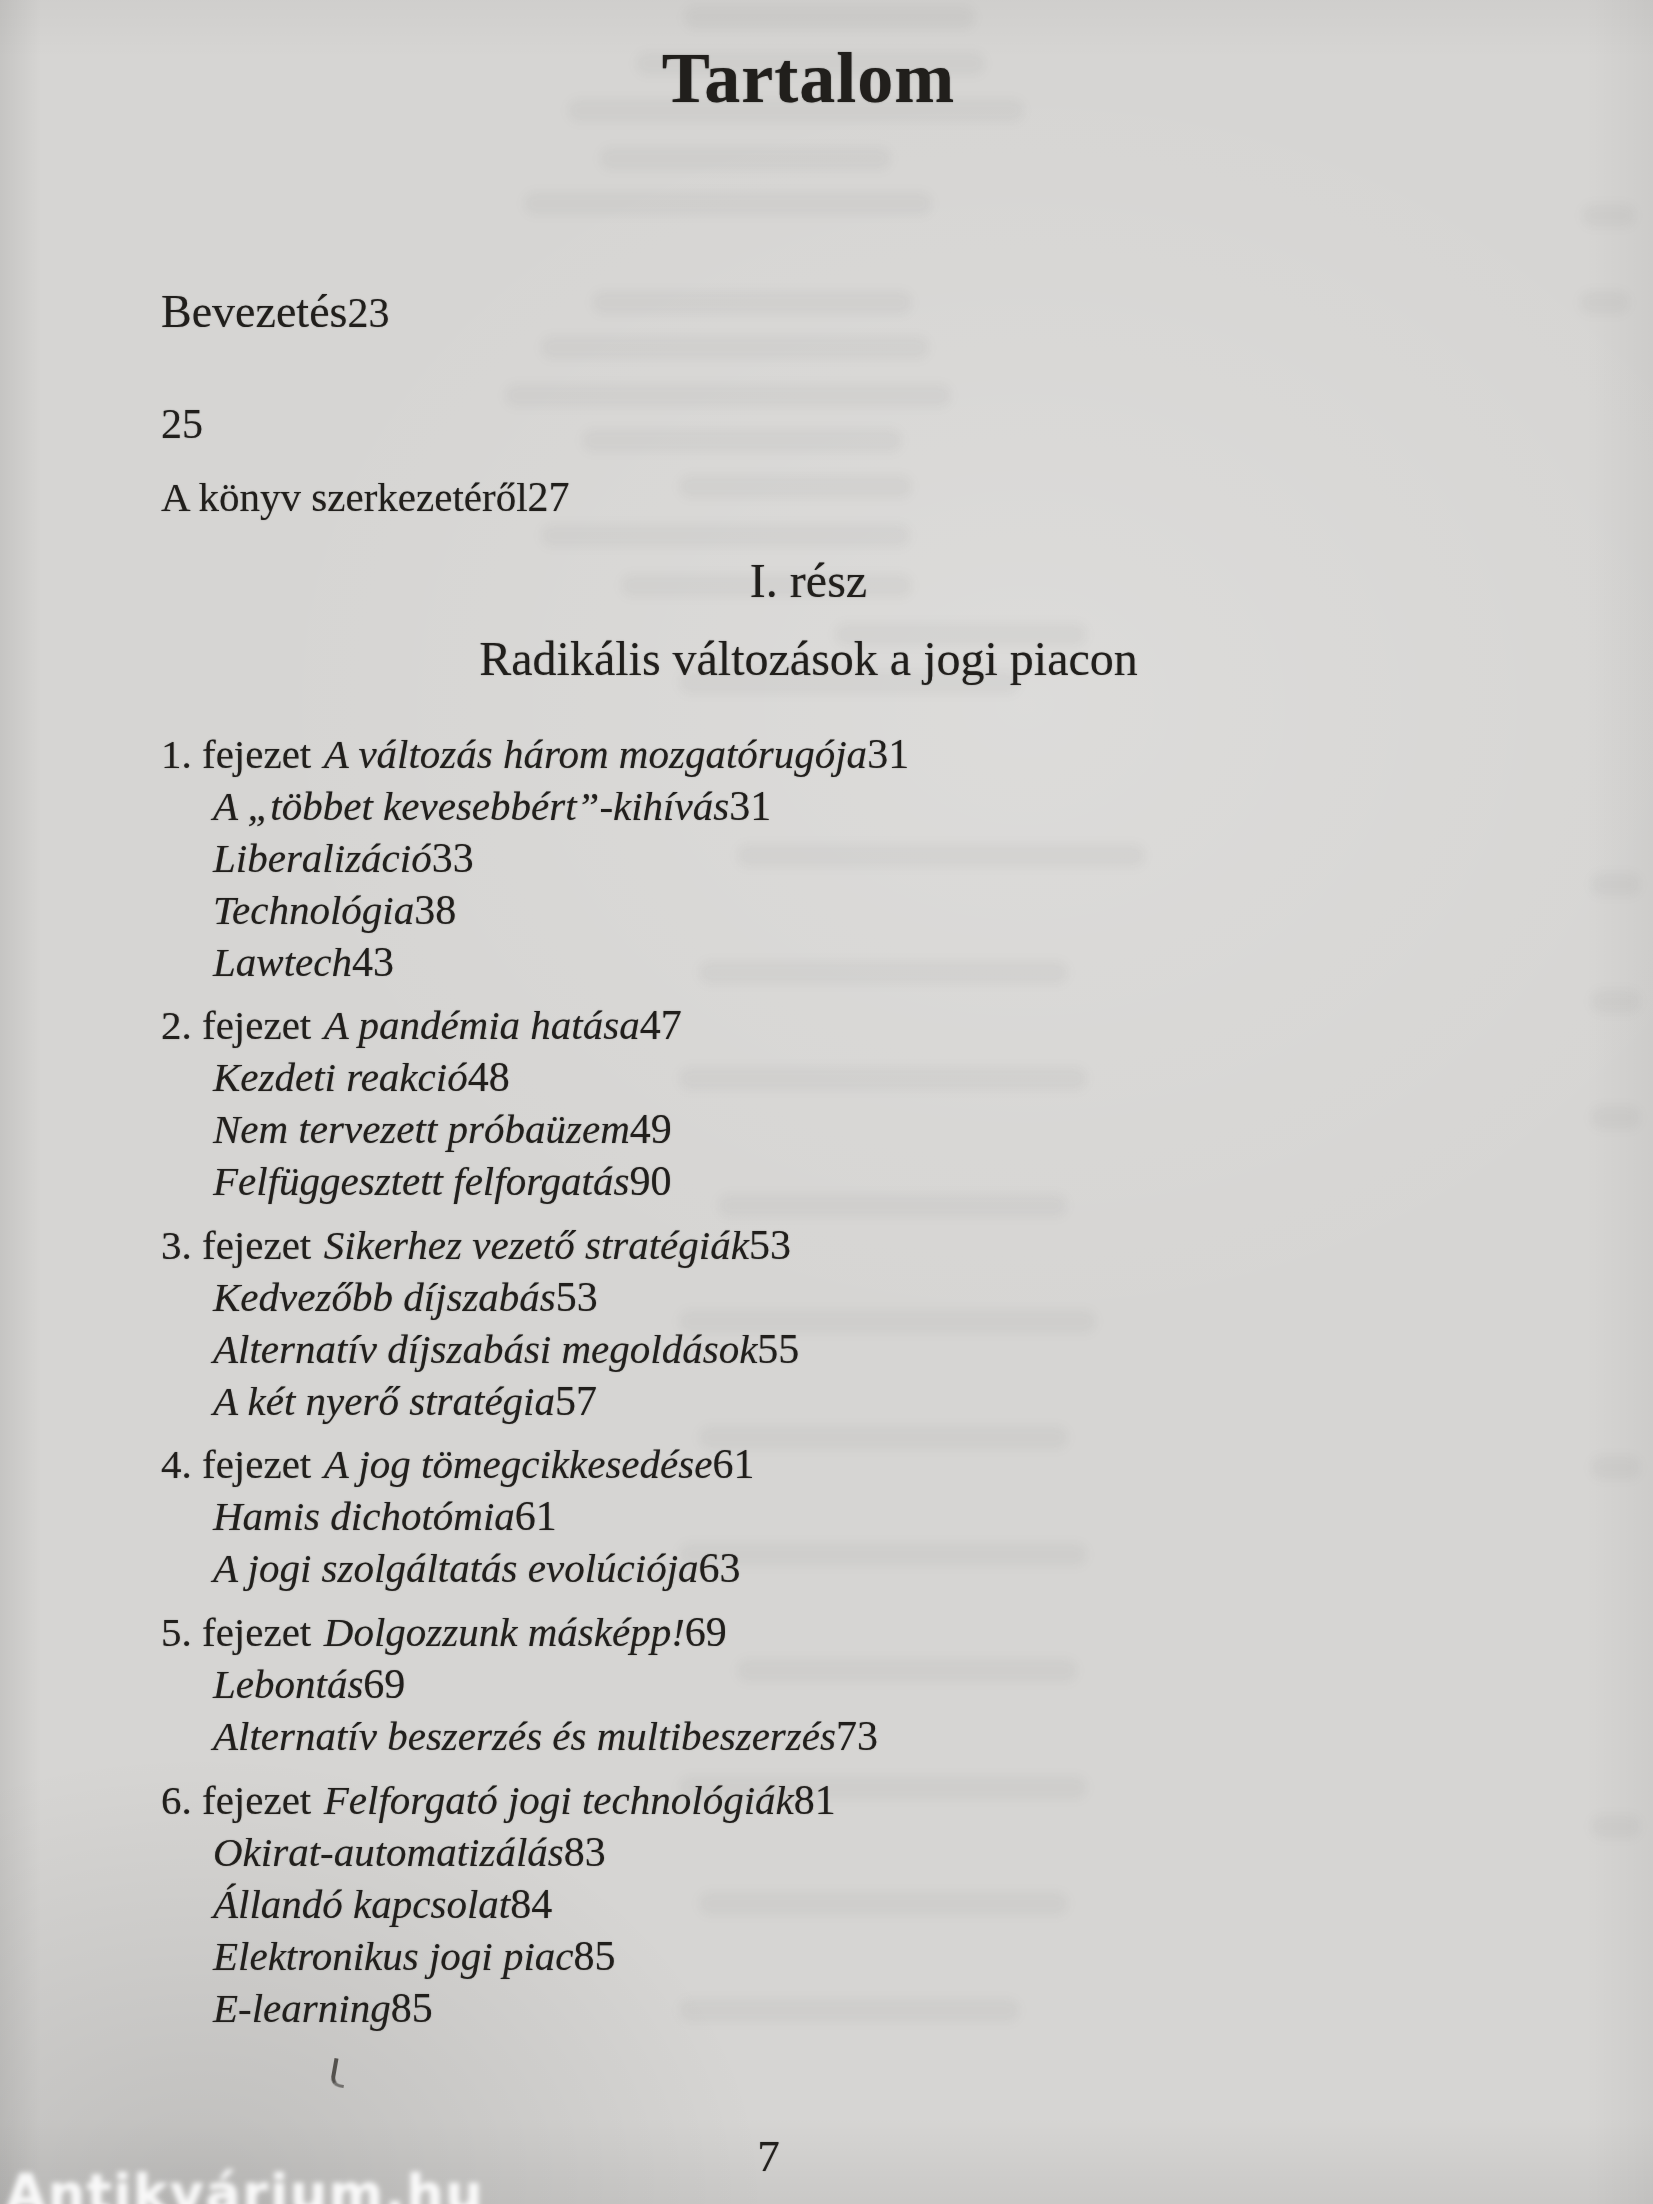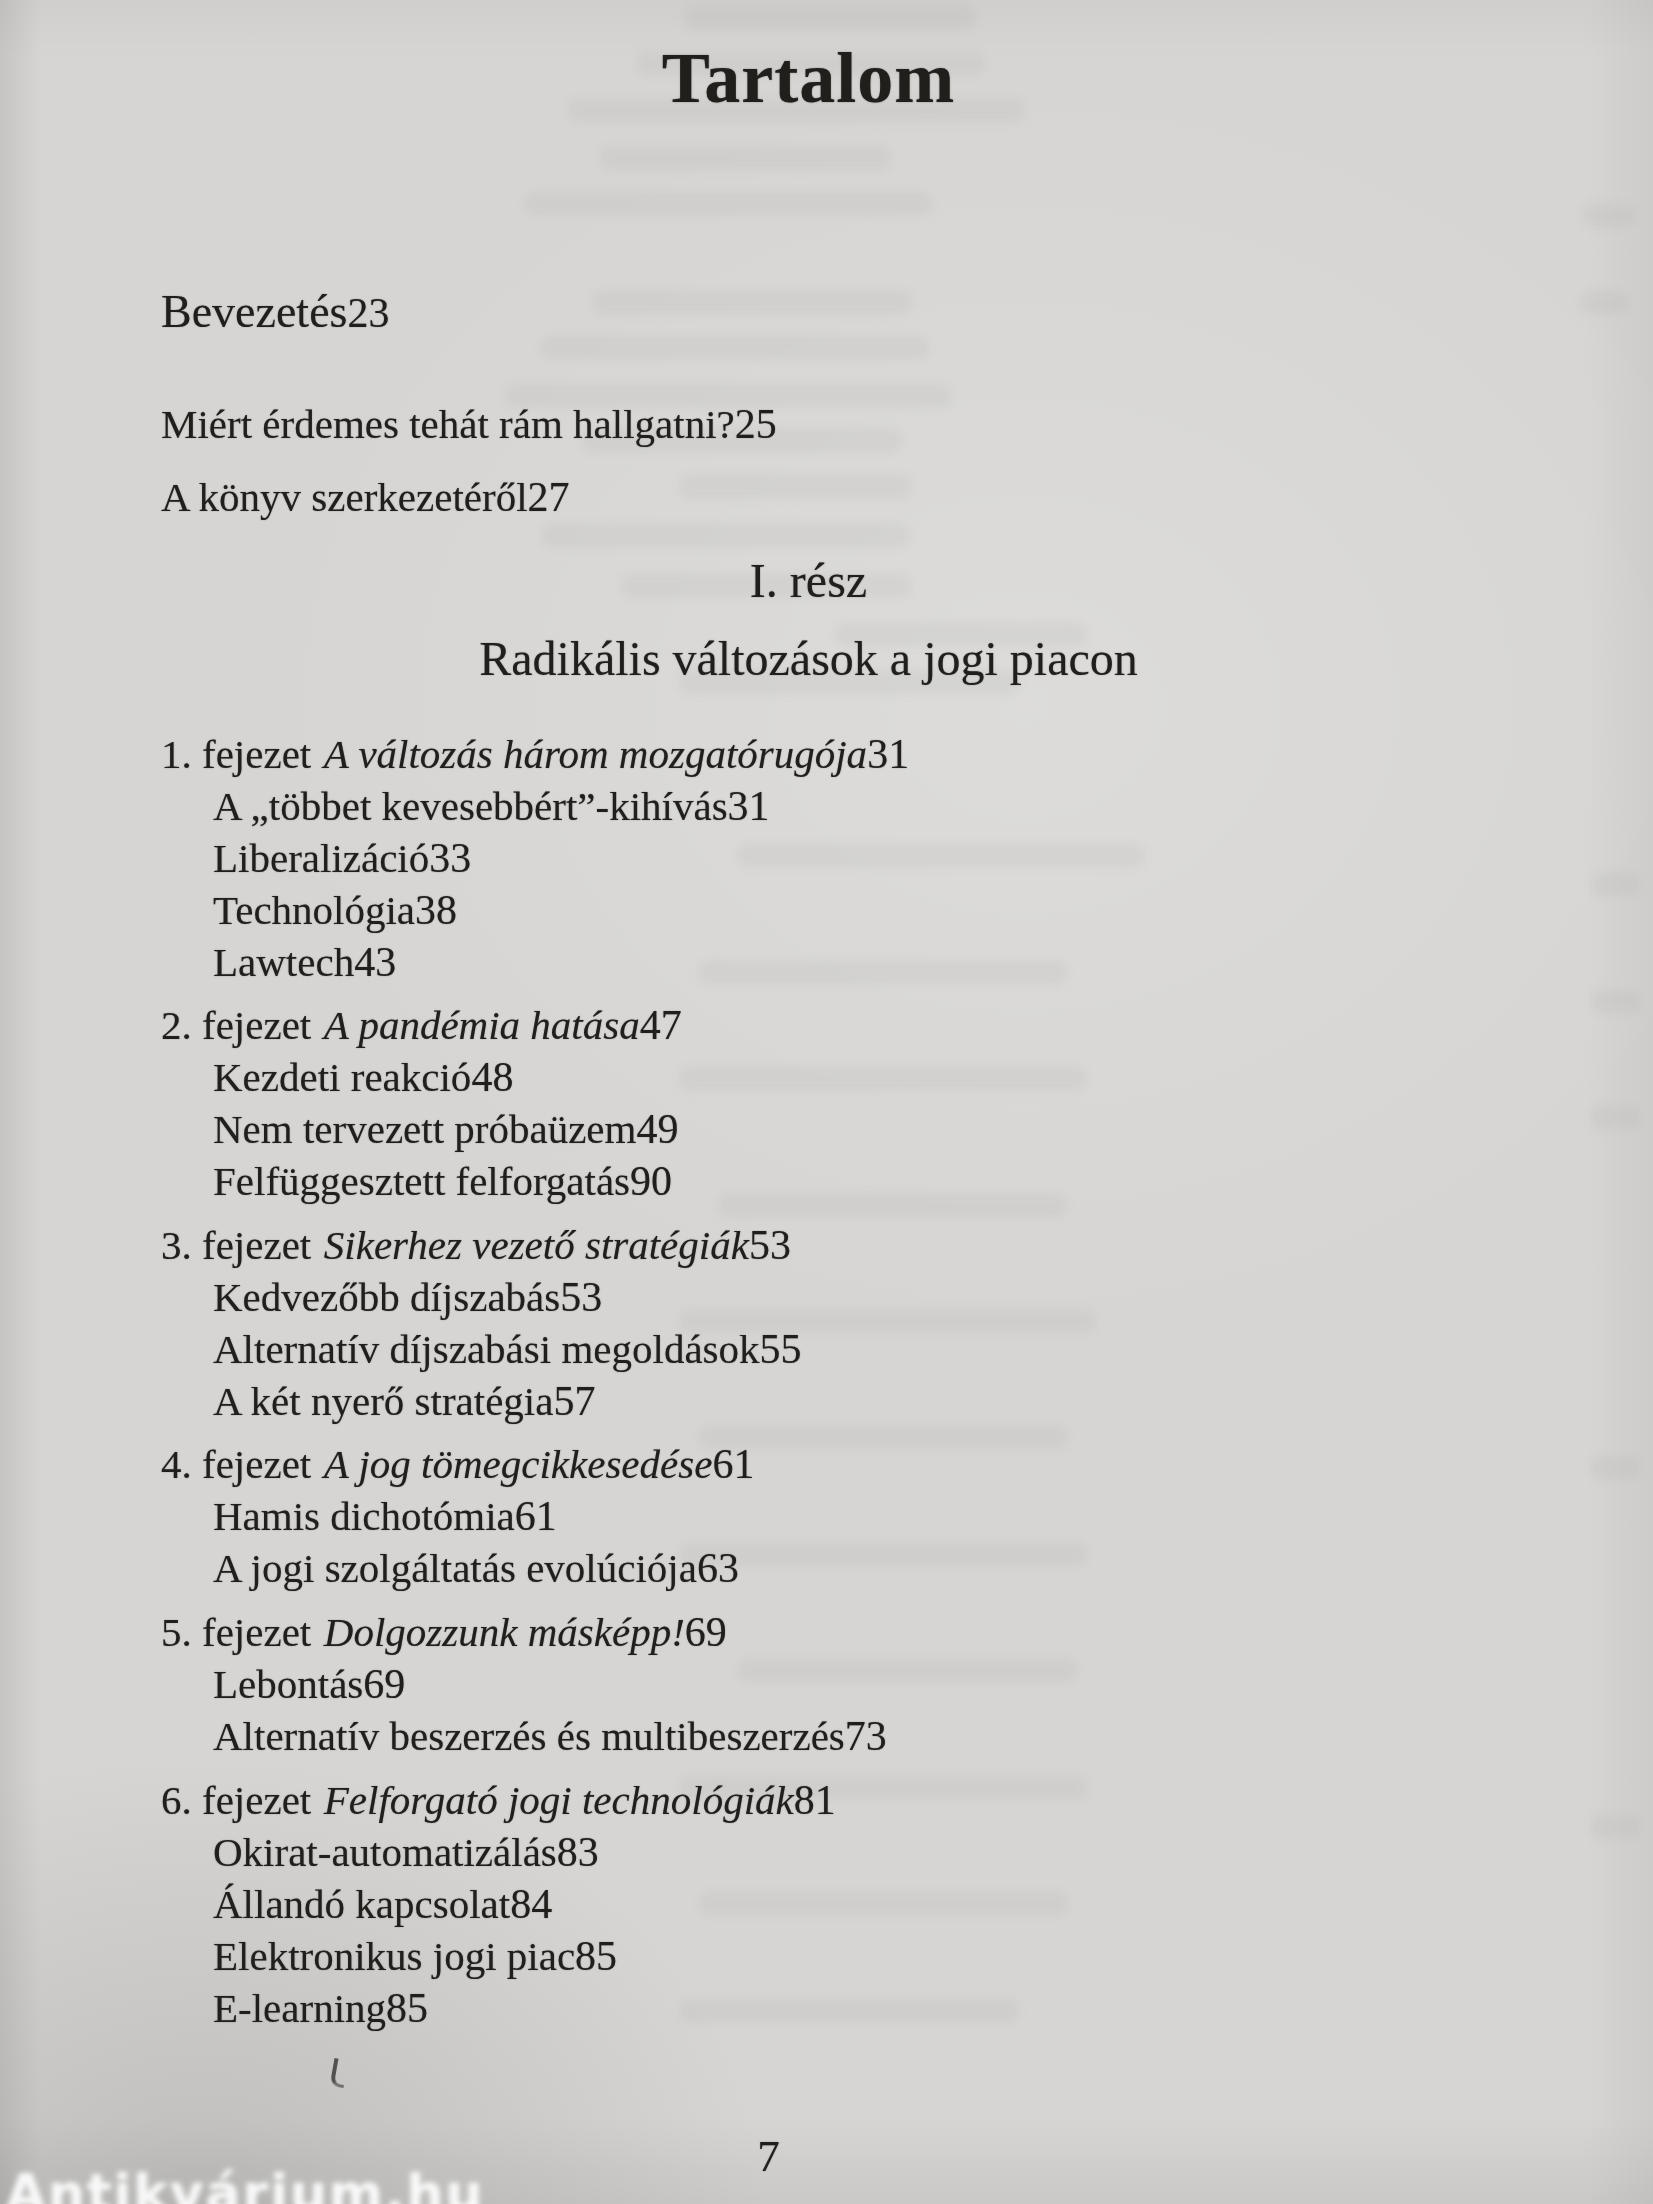--- a/index.html
+++ b/index.html
@@ -37,21 +37,21 @@
   .part{
     margin-top:19.4px;text-align:center;font-size:48px;line-height:56px;
     text-shadow:0 0 1.3px rgba(30,28,26,0.5);
   }
   .part-title{margin-top:21.3px;}
   .chapters{margin-top:41px;}
   .group{margin-top:11.6px;}
   .chapters .group:first-child{margin-top:0;}
   .pfx{margin-right:12.6px;}
   .cht{}
-  .sub .lbl{padding-left:52px;}
+  .sub .lbl{padding-left:52px;font-style:italic;}
   .num{font-size:42px;}
   .folio{
     position:absolute;left:121px;top:2130px;width:1295px;
     text-align:center;font-size:45px;
     text-shadow:0 0 1.2px rgba(30,28,26,0.5);
   }
   .watermark{
     position:absolute;left:5.8px;bottom:-19.4px;
     font-family:"DejaVu Sans","Liberation Sans",sans-serif;
     font-weight:700;font-size:52px;letter-spacing:1.9px;
@@ -119,21 +119,20 @@
 
     <h1 class="title">Tartalom</h1>
 
     <div class="row intro-head">
       <span class="lbl">Bevezetés</span>
       <span class="num">23</span>
     </div>
 
     <div class="intro-list">
       <div class="row">
-        <span class="lbl">Miért érdemes tehát rám hallgatni?</span>
         <span class="num">25</span>
       </div>
       <div class="row">
         <span class="lbl">A könyv szerkezetéről</span>
         <span class="num">27</span>
       </div>
     </div>
 
     <div class="part">
       <div class="part-number">I. rész</div>

